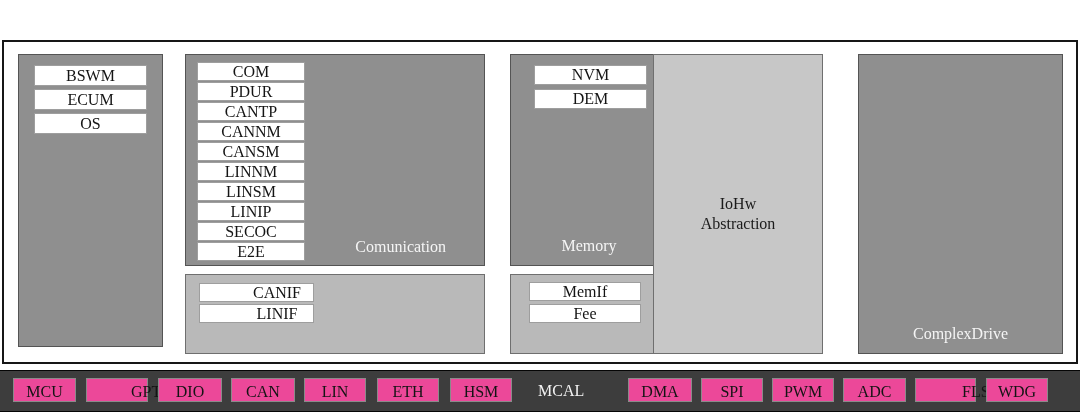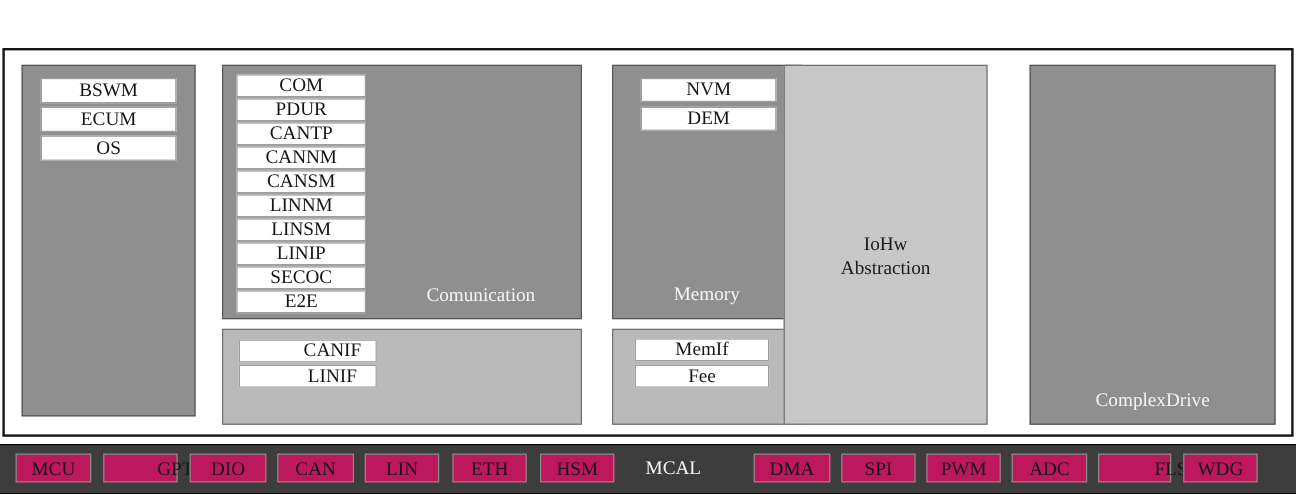--- a/index.html
+++ b/index.html
@@ -83,21 +83,21 @@
     position: absolute; top: 139px; left: 0; width: 100%;
     text-align: center; font-size: 16px; color: #1a1a1a; line-height: 20px;
   }
   .iohw-label span { display: block; }
 
   
   .mcal-bar { top: 370px; height: 42px; }
   .mcal-mod {
     position: absolute; top: 7px; height: 24px;
     box-sizing: border-box;
-    background: #be185d; border: 1px solid #8a8a8a;
+    background: #ec4899; border: 1px solid #8a8a8a;
     color: #141414; font-size: 16px; line-height: 25px; text-align: center;
   }
   .mcal-label {
     position: absolute; left: 538px; top: 0; height: 40px;
     line-height: 40px; font-size: 16px; color: #f2f2f2;
   }
 </style>
 </head>
 <body>
 

